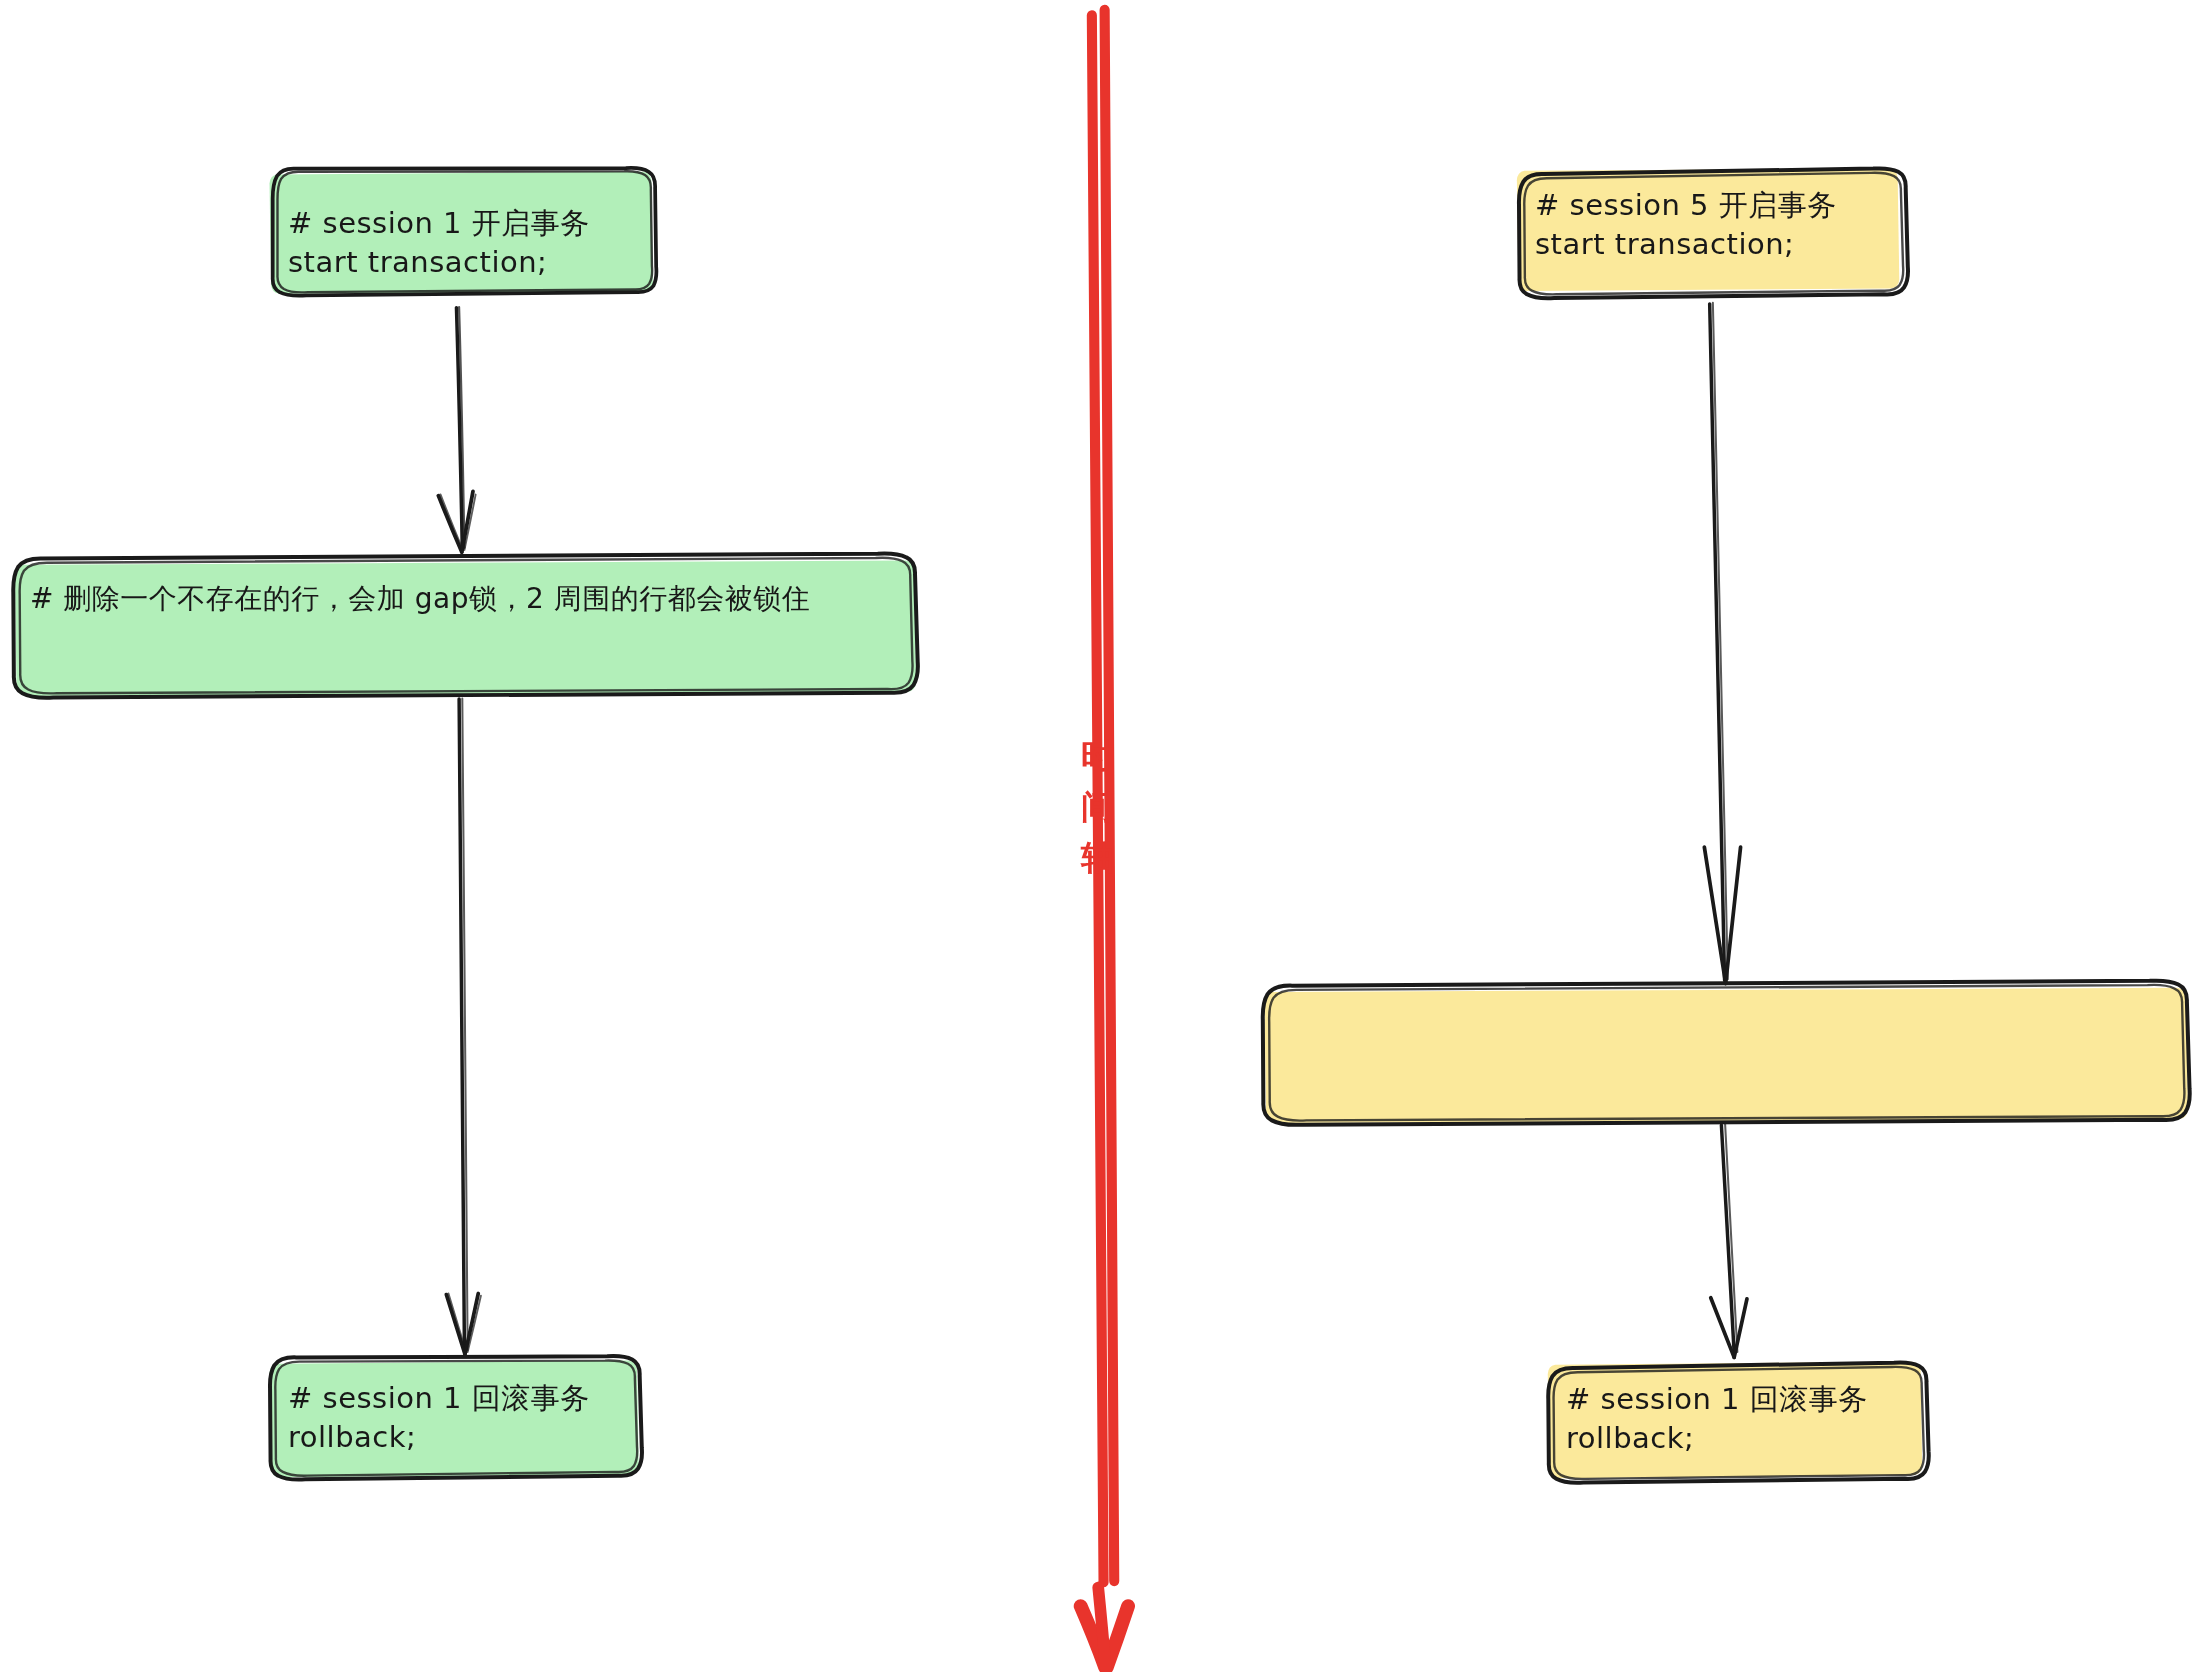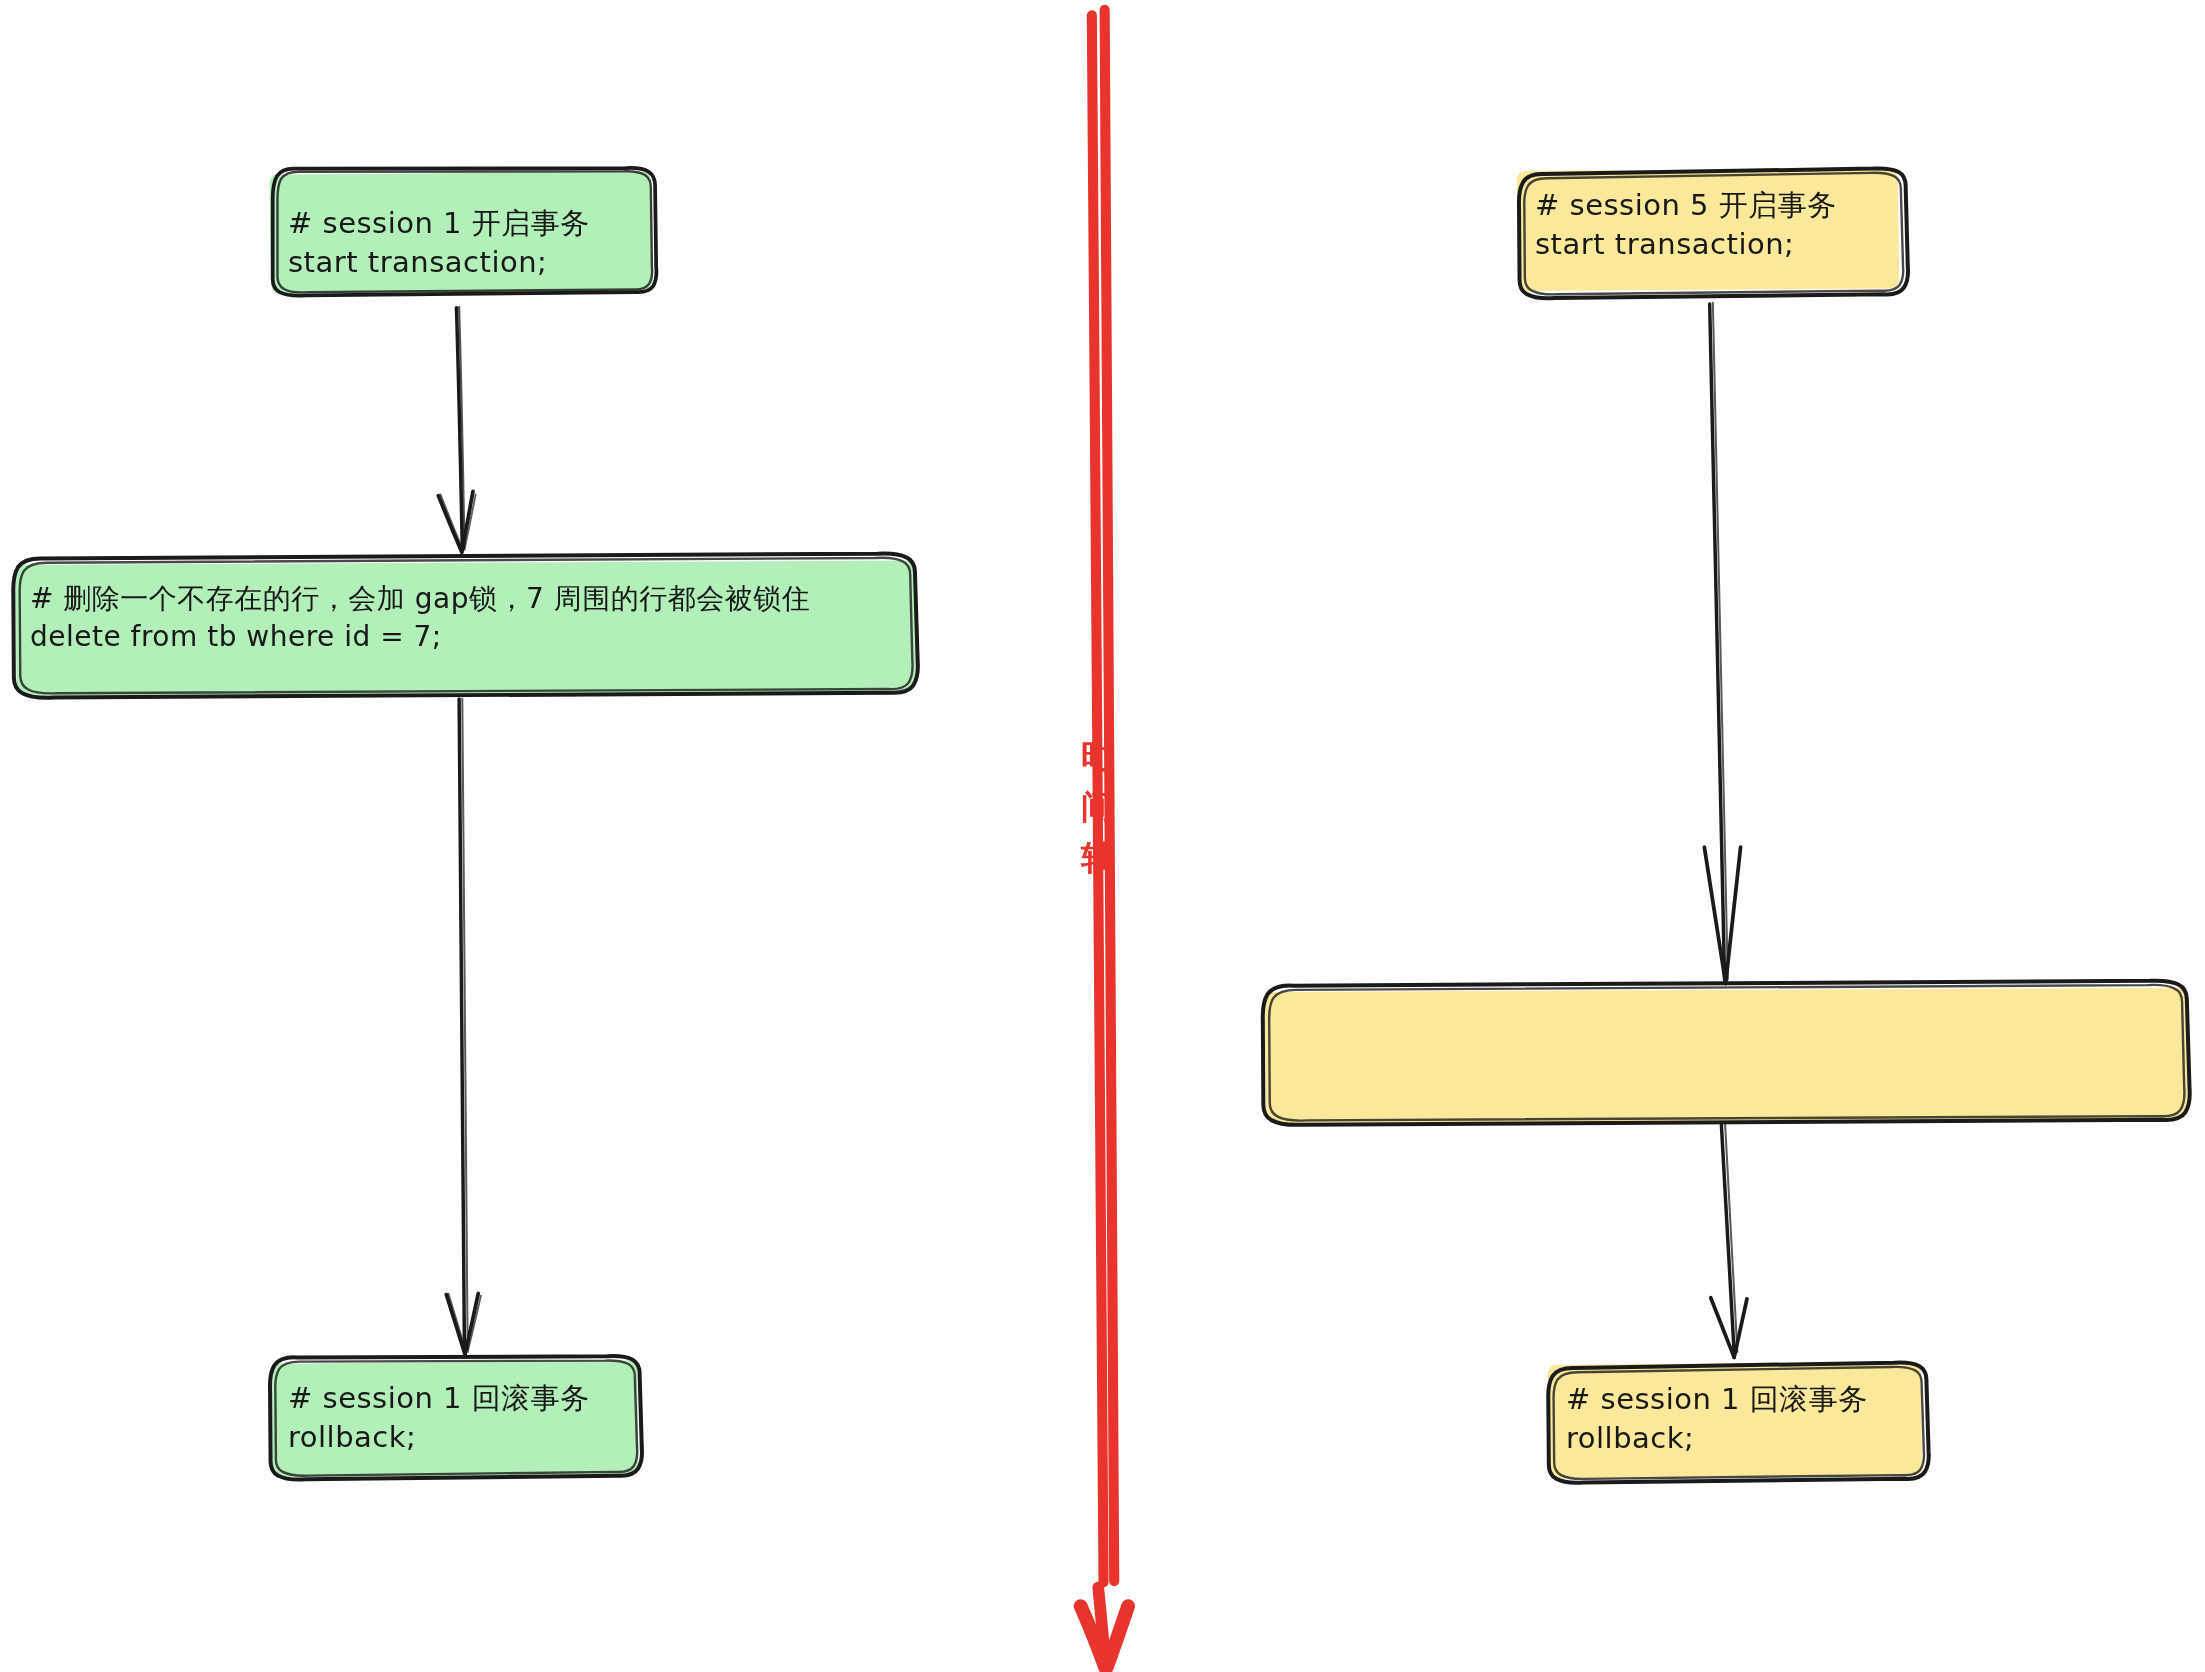--- a/index.html
+++ b/index.html
@@ -131,22 +131,21 @@
     <path d="M2962,2576 Q2934,2576 2924,2590 Q2916,2603 2917,2629 L2918,2742 Q2917,2762 2931,2769 Q2946,2777 2977,2776 L3571,2769 Q3597,2771 3606,2758 Q3614,2745 3612,2722 L3608,2599 Q3609,2579 3595,2572 Q3580,2565 3552,2566 Z" fill="none" stroke="#1a1a1a" stroke-width="4.5" stroke-linecap="round" stroke-linejoin="round" opacity="0.8"></path>
   </g>
 </svg>
 
 <div class="node-text" style="left:288px; top:189px;margin-top:15px;">
   <span class="line1"># session 1 开启事务</span>
   <span class="line2">start transaction;</span>
 </div>
 
 <div class="node-text big" style="left:30px; top:580px;">
-  <span class="line1"># 删除一个不存在的行，会加 gap锁，7 周围的行都会被锁住</span>
-  <span class="line2">delete from tb where id = 7;</span>
+  <span class="line1"># 删除一个不存在的行，会加 gap锁，2 周围的行都会被锁住</span>
 </div>
 
 <div class="node-text" style="left:288px; top:1379px;">
   <span class="line1"># session 1 回滚事务</span>
   <span class="line2">rollback;</span>
 </div>
 
 <div class="node-text" style="left:1535px; top:186px;">
   <span class="line1"># session 5 开启事务</span>
   <span class="line2">start transaction;</span>

